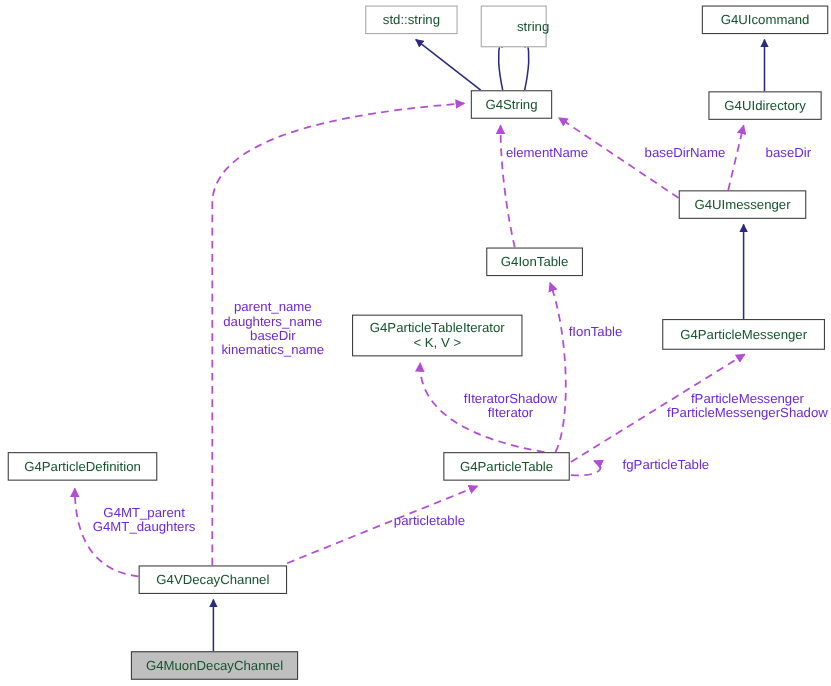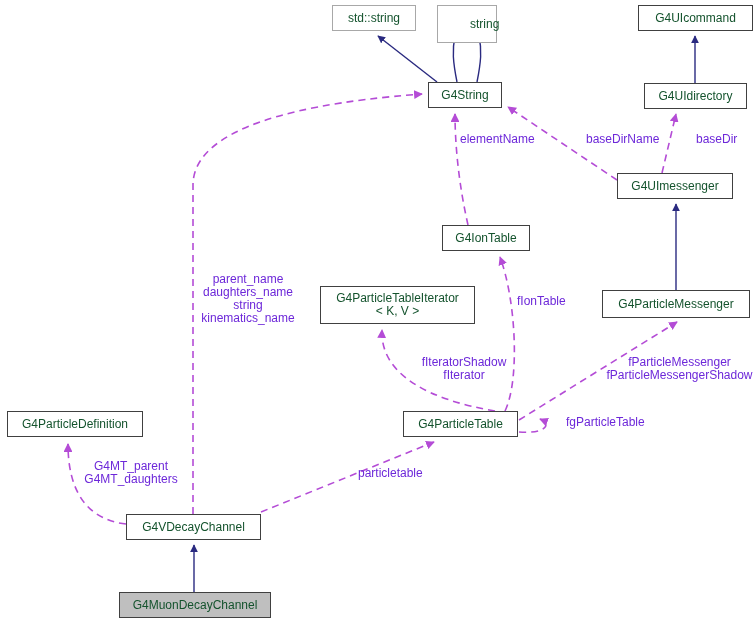--- a/index.html
+++ b/index.html
@@ -205,21 +205,21 @@
   <div class="edge-label" style="left:604px; top:356px; width:151px;">fParticleMessenger
 fParticleMessengerShadow</div>
 
   <div class="edge-label" style="left:411px; top:356px; width:106px;">fIteratorShadow
 fIterator</div>
 
   <div class="edge-label left-align" style="left:566px; top:416px; width:106px;">fgParticleTable</div>
 
   <div class="edge-label" style="left:192px; top:273px; width:112px;">parent_name
 daughters_name
-string
+baseDir
 kinematics_name</div>
 
   <div class="edge-label left-align" style="left:358px; top:467px; width:94px;">particletable</div>
 
   <div class="edge-label" style="left:73px; top:460px; width:116px;">G4MT_parent
 G4MT_daughters</div>
 
 </div>
 
 </body></html>

